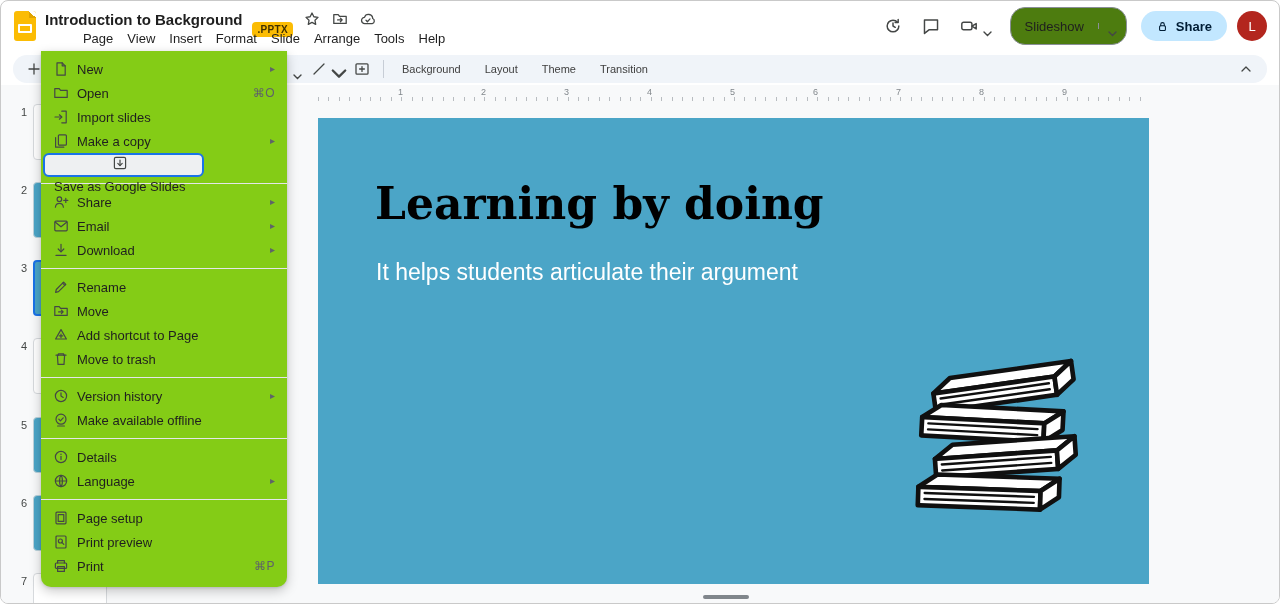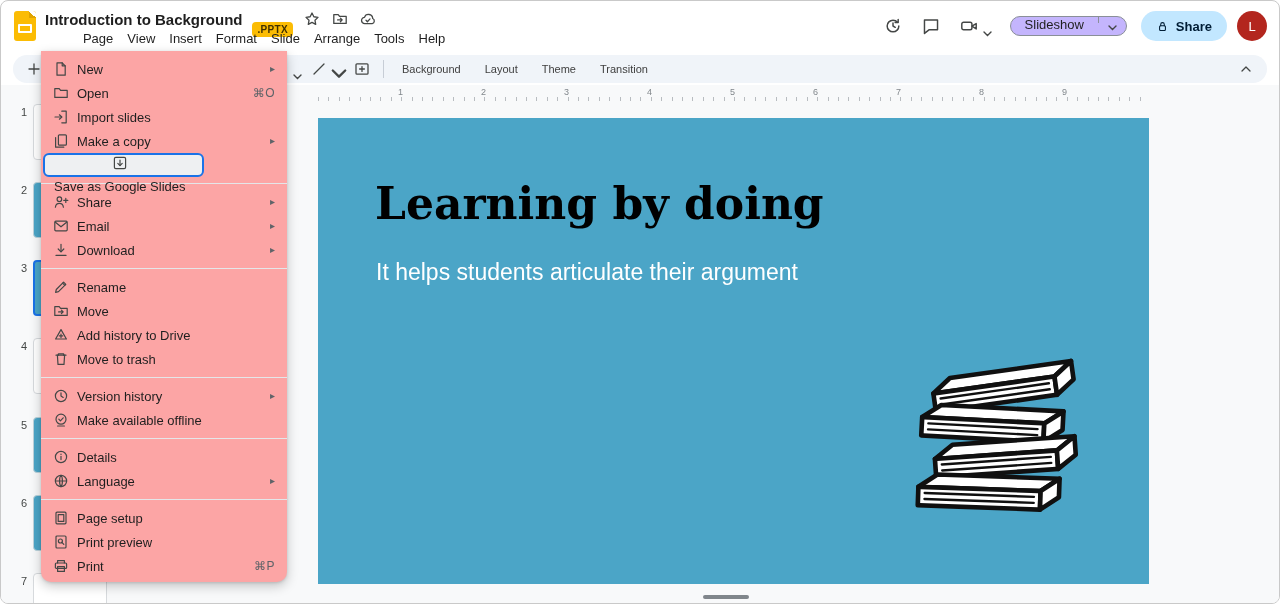--- a/index.html
+++ b/index.html
@@ -18,21 +18,21 @@
   .hdr-ic svg { width:16px; height:16px; stroke-width:1.3; }
   .menubar { position:absolute; left:40px; top:28px; display:flex; font-size:13px; color:#1f1f1f; }
   .mb-item { padding:2px 7px; border-radius:4px; line-height:16px; cursor:default; }
   .mb-item.active { background:#4d7c0f;margin-top:40px; }
   .hdr-right { position:absolute; right:12px; top:9px; display:flex; align-items:center; gap:8px; height:32px; }
   .icon-btn { width:30px; height:30px; display:flex; align-items:center; justify-content:center; border-radius:50%; }
   .icon-btn svg { width:18px; height:18px; fill:none; stroke:#444746; stroke-width:1.3; stroke-linecap:round; stroke-linejoin:round; }
   .cam-group { display:flex; align-items:center; gap:3px; padding:0 4px; }
   .caret { width:9px; height:6px; }
   .caret svg { width:9px; height:6px; fill:none; stroke:#444746; stroke-width:1.4; stroke-linecap:round; }
-  .ss-group { display:flex; align-items:flex-start; height:20px; border:1px solid #8a8f98; border-radius:15px; overflow:hidden; margin:0 6px; background:#c4b5fd; }
+  .ss-group { display:flex; align-items:center; height:38px; border:1px solid #8a8f98; border-radius:15px; overflow:hidden; margin:0 6px; background:#4d7c0f; }
   .ss-main { padding:0 14px; display:flex; align-items:center; font-size:13px; color:#1f1f1f; }
   .ss-caret { width:28px; display:flex; align-items:center; justify-content:center; border-left:1px solid #8a8f98; }
   .share-btn { display:flex; align-items:center; gap:7px; height:30px; padding:0 15px; background:var(--share-bg,#c2e7ff); border-radius:15px; color:#001d35; font-size:13px; font-weight:600; }
   .share-btn svg { width:13px; height:13px; fill:none; stroke:#001d35; stroke-width:1.3; stroke-linecap:round; stroke-linejoin:round; }
   .avatar { width:30px; height:30px; border-radius:50%; background:var(--avatar-bg,#b3261e); color:#fff; display:flex; align-items:center; justify-content:center; font-size:13px; font-weight:500; margin-left:2px; }
 
   
   .toolbar { position:absolute; left:12px; top:54px; right:12px; height:28px; background:#f0f4f9; border-radius:14px; display:flex; align-items:center; padding:0 8px; gap:4px; z-index:5; }
   .tb-btn { height:24px; display:flex; align-items:center; gap:4px; padding:0 5px; border-radius:12px; }
   .tb-btn svg { width:16px; height:16px; stroke-width:1.3; }
@@ -54,21 +54,21 @@
   .ruler span { position:absolute; top:0; font-size:9px; color:#80868b; }
 
   .slide { position:absolute; left:317px; top:33px; width:831px; height:466px; background:var(--slide-bg,#4ba5c7); }
   .slide-title { position:absolute; left:57px; top:60px; font-family:"DejaVu Serif", serif; font-weight:700; font-size:44px; color:#000000; white-space:nowrap; }
   .slide-subtitle { position:absolute; left:58px; top:141px; font-size:23px; color:#fff; white-space:nowrap; }
   .books { position:absolute; left:588px; top:236px; width:182px; height:176px; }
 
   .hscroll { position:absolute; left:702px; bottom:4px; width:46px; height:4px; border-radius:2px; background:#80868b; }
 
   
-  .file-menu { position:absolute; left:40px; top:50px; width:246px; background:#fca5a5; border-radius:0 0 10px 10px; box-shadow:0 4px 12px rgba(0,0,0,.22), 0 1px 3px rgba(0,0,0,.12); padding:6px 0 4px; z-index:60; }
+  .file-menu { position:absolute; left:40px; top:50px; width:246px; background:#84cc16; border-radius:0 0 10px 10px; box-shadow:0 4px 12px rgba(0,0,0,.22), 0 1px 3px rgba(0,0,0,.12); padding:6px 0 9px; z-index:60; }
   .mi { display:flex; align-items:center; height:24px; padding:0 12px; gap:8px; font-size:13px; color:#1f1f1f; cursor:default; }
   .ic { width:16px; height:16px; flex:0 0 16px; display:flex; }
   .ic svg { width:16px; height:16px; }
   .lbl { white-space:nowrap; }
   .arr { margin-left:auto; color:#5f6368; font-size:10px; line-height:1; }
   .sc { margin-left:auto; color:#5f6368; font-size:12px; letter-spacing:.5px; }
   .mdiv { height:1px; background:#e4e6e9; margin:6px 0; }
   .mi-hl { padding:0 12px 0 2px; }
   .hlbox { display:inline-flex; align-items:center; gap:8px; border:2px solid var(--accent-blue,#1a73e8); background:#eef0f2; border-radius:6px; height:24px; padding:0 16px 0 9px;flex-direction:column; }
 </style>
@@ -372,21 +372,21 @@
         </span>
       <span class="lbl">Move</span>
     </div>
     <div class="mi">
       <span class="ic">
           <svg viewBox="0 0 16 16">
             <path d="M8 2.6l5.4 9.4H2.6z"></path>
             <path d="M8 7.2v3.4M6.3 8.9h3.4"></path>
           </svg>
         </span>
-      <span class="lbl">Add history to Drive</span>
+      <span class="lbl">Add shortcut to Page</span>
     </div>
     <div class="mi">
       <span class="ic">
           <svg viewBox="0 0 16 16">
             <path d="M3 4.2h10"></path>
             <path d="M5.4 4.2V2.8h5.2v1.4"></path>
             <path d="M4.4 4.2l.6 9.2h6l.6-9.2"></path>
           </svg>
         </span>
       <span class="lbl">Move to trash</span>

